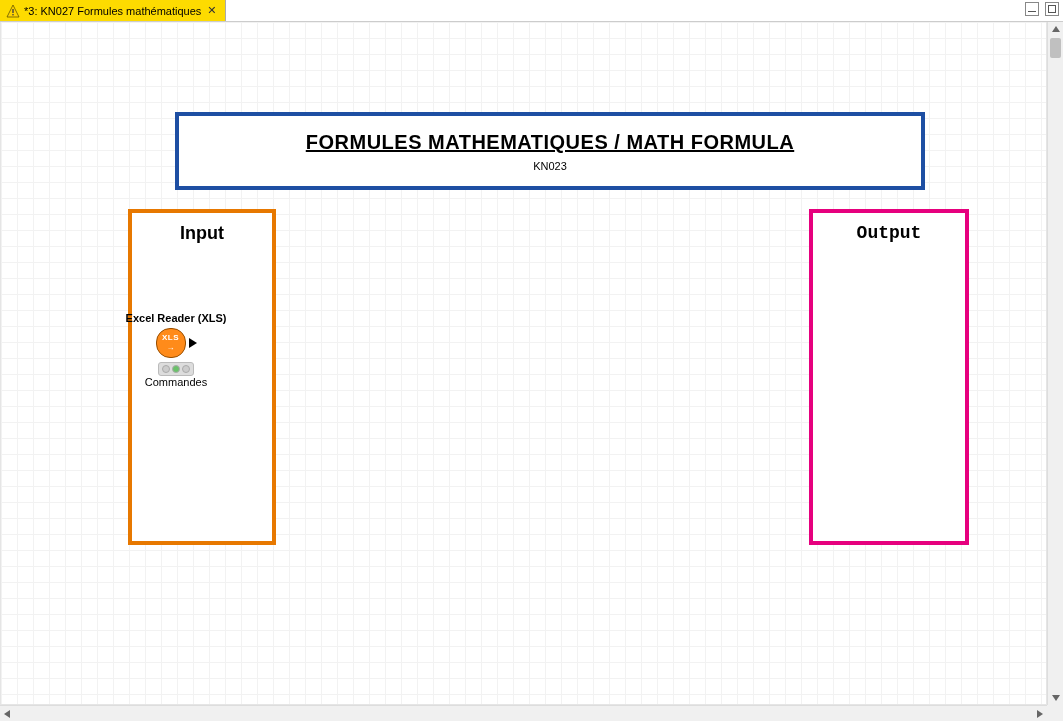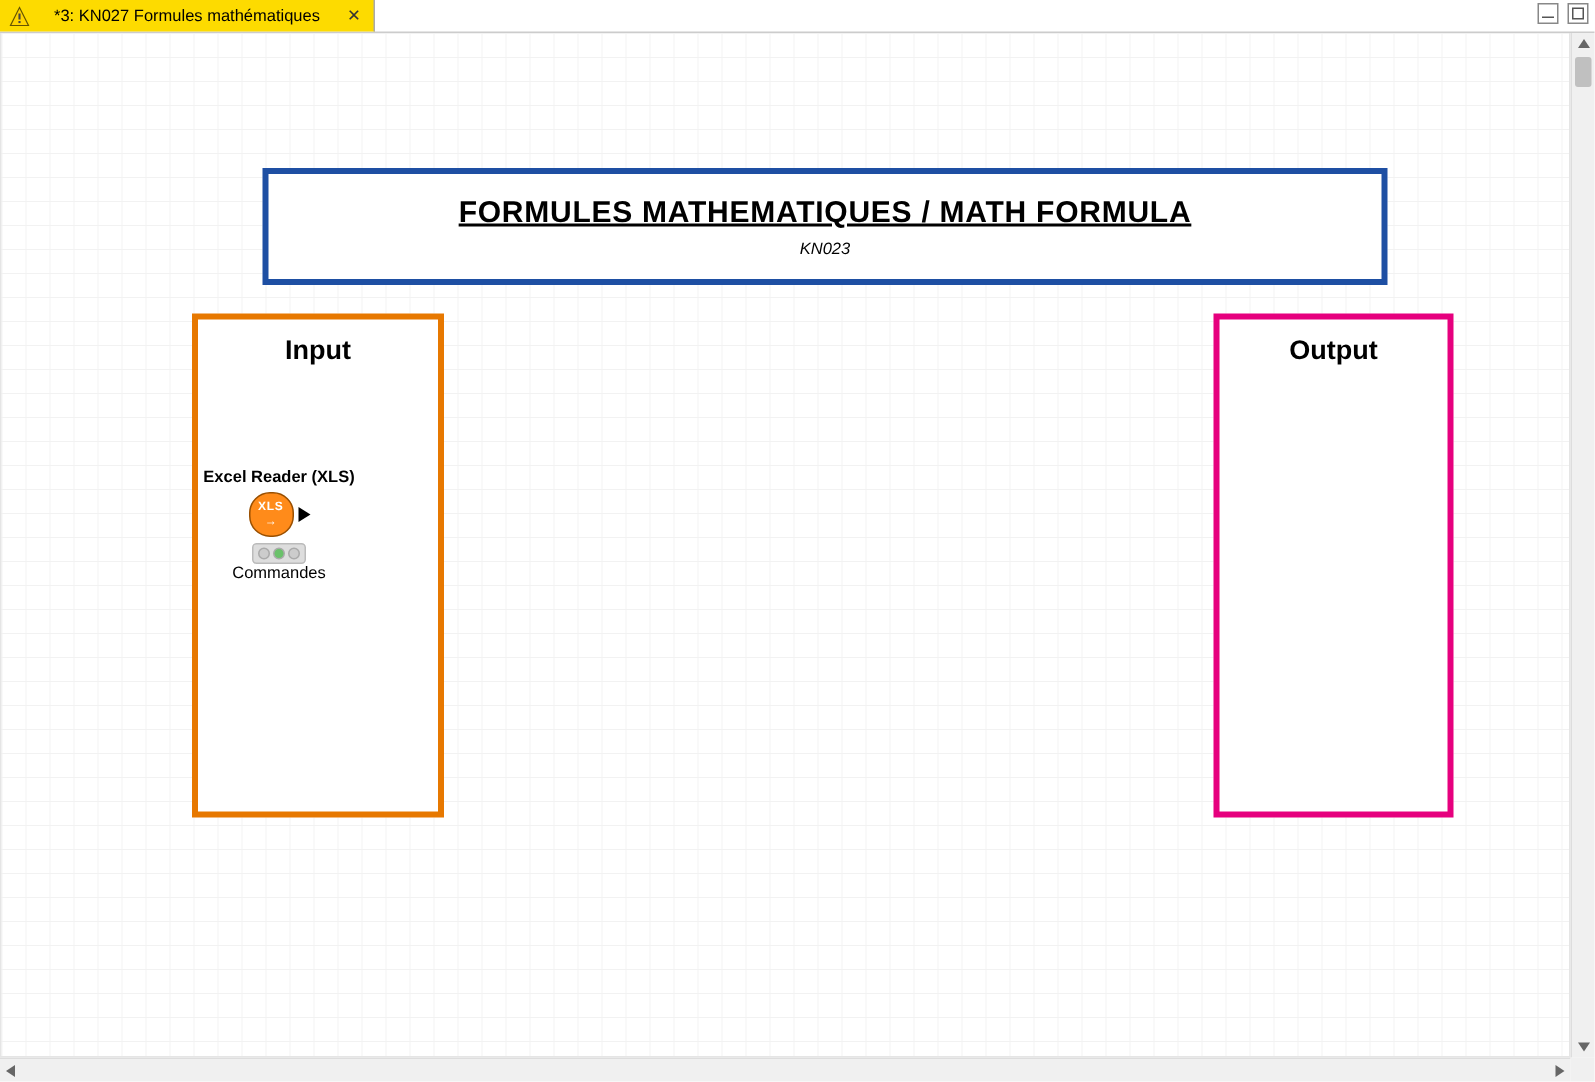--- a/index.html
+++ b/index.html
@@ -19,21 +19,21 @@
       align-items: center;
       position: relative;
     }
     .tab {
       background: #fddb00;
       height: 100%;
       display: flex;
       align-items: center;
       padding: 0 6px;
       font-size: 11px;
-      gap: 16px;
+      gap: 4px;
       border-right: 1px solid #aaa;
     }
     .tab-warning-icon {
       width: 14px;
       height: 14px;
       display: flex;
       align-items: center;
       justify-content: center;
     }
     .tab-warning-icon svg { display: block; }
@@ -173,36 +173,36 @@
       gap: 6px;
     }
     .anno-title .headline {
       font-size: 20px;
       font-weight: bold;
       letter-spacing: 0.5px;
       text-decoration: underline;
     }
     .anno-title .sub {
       font-size: 11px;
-      font-style: italic;
     }
     .anno-input {
       left: 127px; top: 187px;
-      width: 168px; height: 336px;
+      width: 148px; height: 336px;
       border: 4px solid #e77800;
     }
     .anno-prep {
       left: 290px; top: 187px;
       width: 515px; height: 336px;
       border: 4px solid #ffd400;
     }
     .anno-output {
       left: 808px; top: 187px;
       width: 160px; height: 336px;
       border: 4px solid #e6007e;
+      font-family: Liberation Mono, monospace;
     }
     .anno-label {
       text-align: center;
       font-size: 18px;
       font-weight: bold;
       padding-top: 10px;
     }
 
     
     .node {
@@ -302,21 +302,21 @@
 
     <div class="anno anno-input">
       <div class="anno-label">Input</div>
     </div>
 
 
     <div class="anno anno-output">
       <div class="anno-label">Output</div>
     </div>
 
-    <div class="node" style="left:125px; top:290px;">
+    <div class="node" style="left:115px; top:290px;">
       <div class="node-top-label">Excel Reader (XLS)</div>
       <div class="node-body-wrap">
         <div class="node-box">
           <span class="xls">XLS</span>
           <span class="arrow">→</span>
         </div>
         <div class="node-port"></div>
       </div>
       <div class="status-lights">
         <div class="light"></div>

